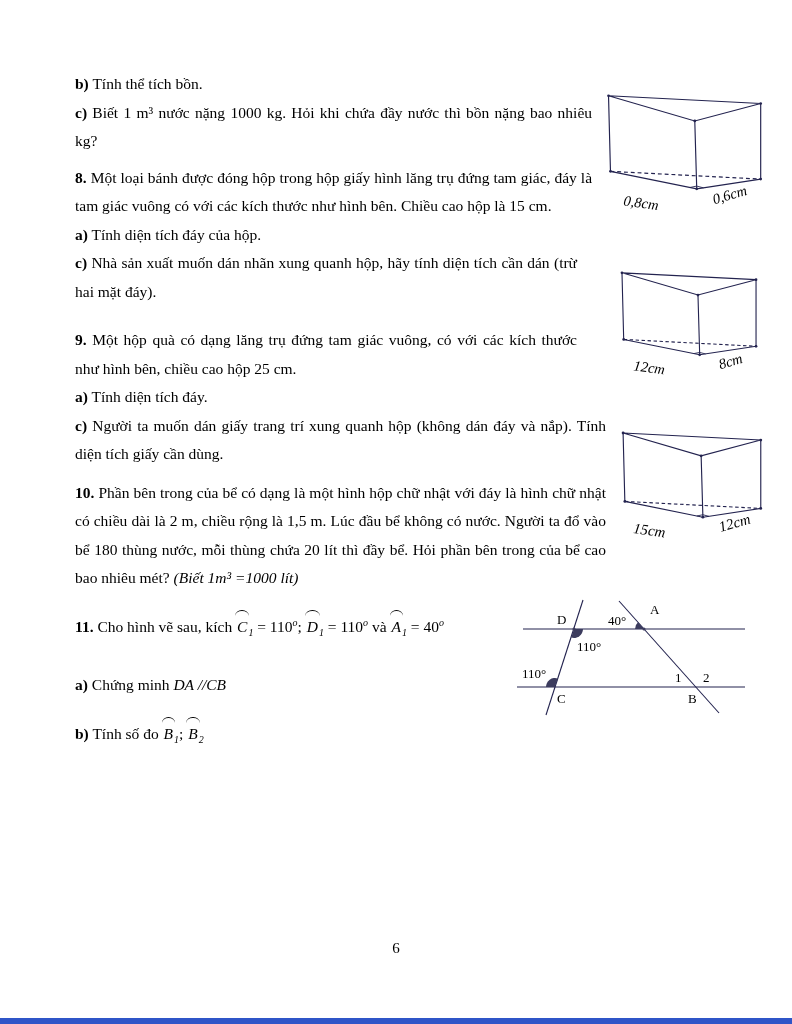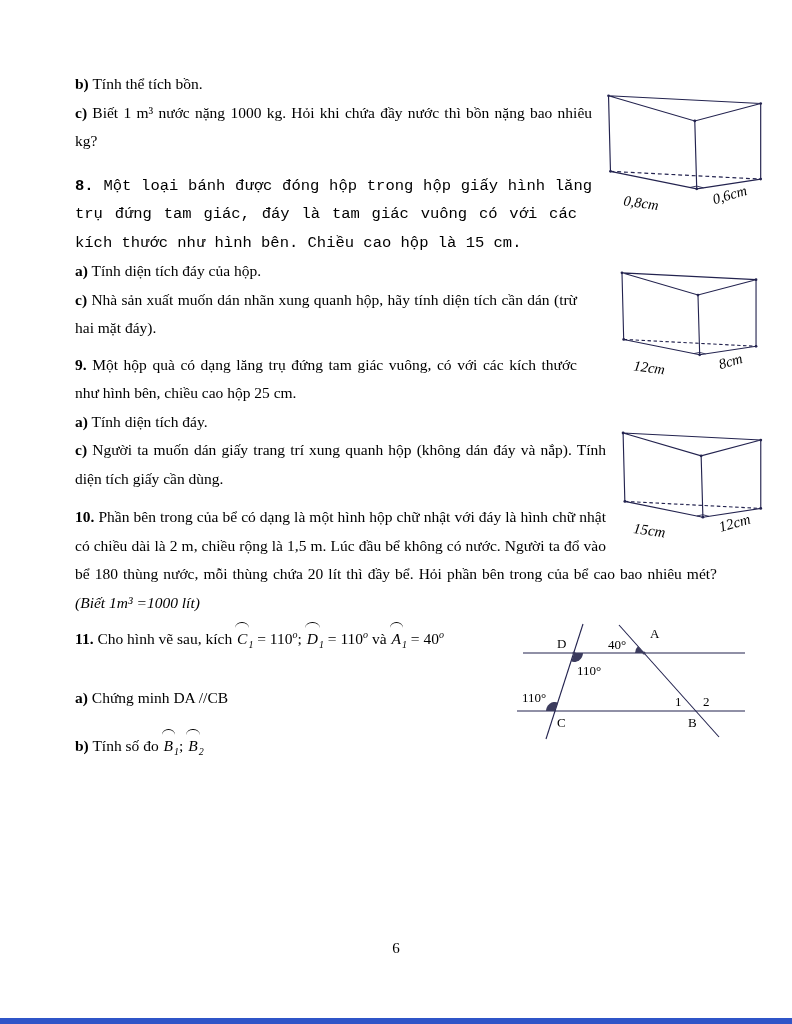--- a/index.html
+++ b/index.html
@@ -10,37 +10,37 @@
     font-family:"Liberation Serif", serif;
     font-size:15.5px;
     line-height:28.5px;
     color:#000;
     overflow:hidden;
   }
   .content{position:absolute;top:70px;left:75px;width:642px;}
   p{margin:0;text-align:justify;}
   .lbl{font-weight:bold;}
   .num{font-weight:bold;}
-  .mi{}
+  .mi{font-style:italic;}
   .note{font-style:italic;}
   sub.ms{font-size:10px;font-style:italic;line-height:0;}
   sup.deg{font-size:10px;font-style:italic;line-height:0;}
   .hat{position:relative;font-style:italic;display:inline-block;padding:0 1px;}
   .hat::after{
     content:"";position:absolute;left:-1px;right:-1px;top:-3px;height:6px;
     border-top:1.3px solid #000;
     border-radius:50% 50% 0 0 / 6px 6px 0 0;
   }
   .fig{float:right;clear:right;position:relative;}
   .fig-tank{margin:18px -55px 4px 12px;}
   .fig-cake{margin:38px -50px 4px 40px;}
   .fig-gift{margin:36px -55px 4px 12px;}
   .fig-geo{margin:2px -35px 6px 14px;}
-  .mt8{margin-top:16px;font-family:Liberation Mono, monospace;}
-  .mt12{margin-top:8px;}
+  .mt8{margin-top:8px;}
+  .mt12{margin-top:20px;}
   .mt2{margin-top:10px;}
   .mt30{margin-top:30px;}
   .mt4{margin-top:20px;}
   svg text{font-family:"Liberation Serif", serif;fill:#000;}
   .dim-label{font-size:15px;font-style:italic;}
   .geo-label{font-size:13px;}
   .pagenum{position:absolute;bottom:62px;left:0;width:100%;text-align:center;font-size:15px;}
   .bottom-bar{position:absolute;left:0;bottom:0;width:100%;height:6px;}
 </style>
 </head>

